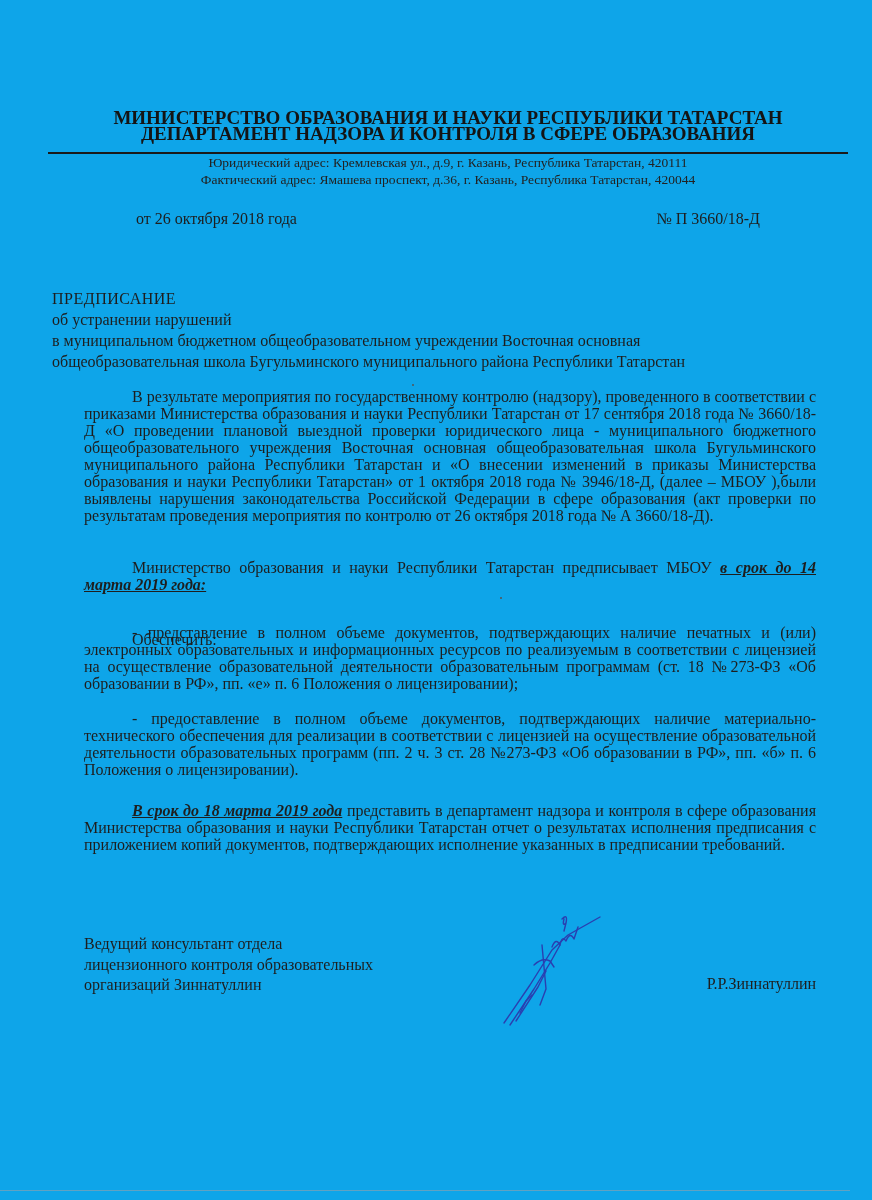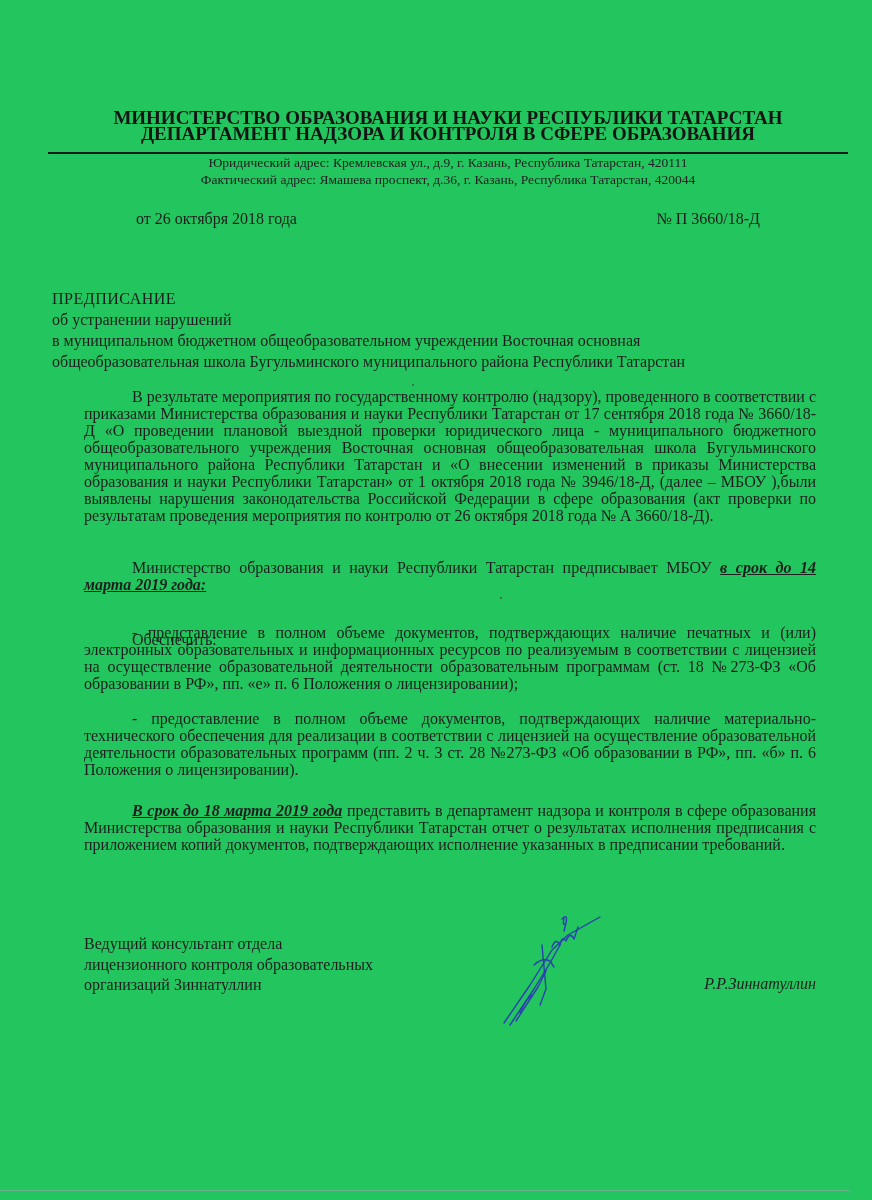--- a/index.html
+++ b/index.html
@@ -13,21 +13,21 @@
       position: relative;
       overflow: hidden;
       font-family: "Liberation Serif", "DejaVu Serif", serif;
       color: #1a1a1a;
     }
     .page {
       position: absolute;
       left: 0; top: 0;
       width: 872px;
       height: 1200px;
-      background: #22c55e;
+      background: #0ea5e9;
     }
     .header-title {
       position: absolute;
       left: 48px;
       width: 800px;
       text-align: center;
       font-weight: bold;
       font-size: 19px;
       letter-spacing: 0px;
       line-height: 20px;
@@ -112,21 +112,20 @@
       line-height: 20.5px;
       color: #1e1e1e;
     }
     .signer div { white-space: nowrap; }
     .signer-name {
       position: absolute;
       right: 56px;
       top: 975px;
       font-size: 16px;
       color: #1e1e1e;
-      font-style: italic;
     }
     .signature {
       position: absolute;
       left: 490px;
       top: 905px;
       width: 120px;
       height: 125px;
     }
     .scan-edge {
       position: absolute;

